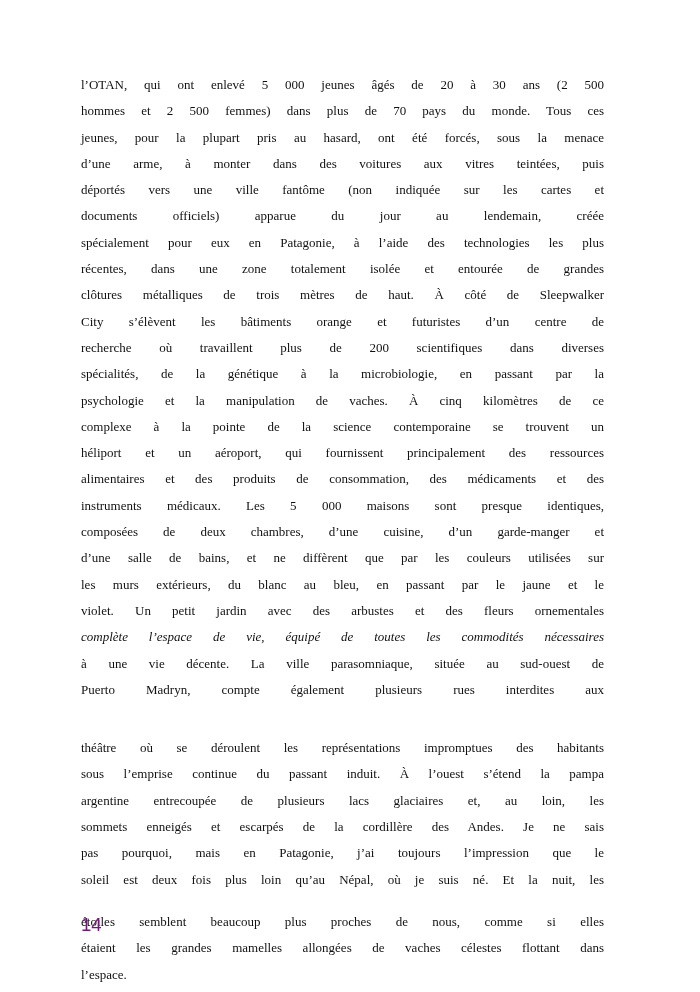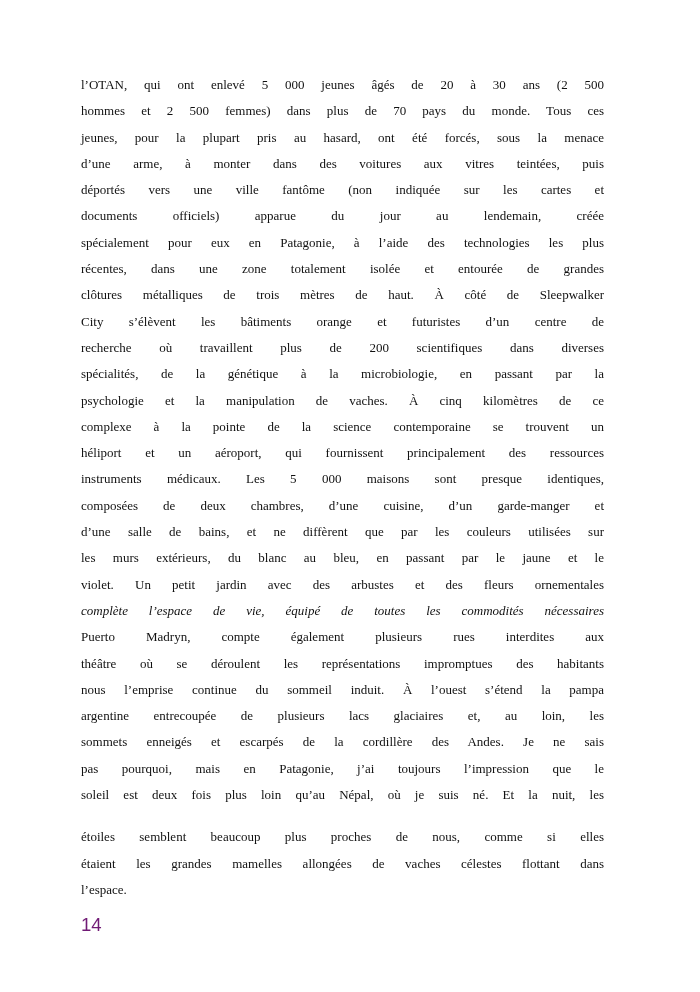--- a/index.html
+++ b/index.html
@@ -43,29 +43,31 @@
     <span class="line" style="white-space: normal;">documents officiels) apparue du jour au lendemain, créée</span>
     <span class="line" style="white-space: normal;">spécialement pour eux en Patagonie, à l’aide des technologies les plus</span>
     <span class="line" style="white-space: normal;">récentes, dans une zone totalement isolée et entourée de grandes</span>
     <span class="line" style="white-space: normal;">clôtures métalliques de trois mètres de haut. À côté de Sleepwalker</span>
     <span class="line" style="white-space: normal;">City s’élèvent les bâtiments orange et futuristes d’un centre de</span>
     <span class="line" style="white-space: normal;">recherche où travaillent plus de 200 scientifiques dans diverses</span>
     <span class="line" style="white-space: normal;">spécialités, de la génétique à la microbiologie, en passant par la</span>
     <span class="line" style="white-space: normal;">psychologie et la manipulation de vaches. À cinq kilomètres de ce</span>
     <span class="line" style="white-space: normal;">complexe à la pointe de la science contemporaine se trouvent un</span>
     <span class="line" style="white-space: normal;">héliport et un aéroport, qui fournissent principalement des ressources</span>
+    <span class="line" style="white-space: normal;">alimentaires et des produits de consommation, des médicaments et des</span>
     <span class="line" style="white-space: normal;">instruments médicaux. Les 5 000 maisons sont presque identiques,</span>
     <span class="line" style="white-space: normal;">composées de deux chambres, d’une cuisine, d’un garde-manger et</span>
     <span class="line" style="white-space: normal;">d’une salle de bains, et ne diffèrent que par les couleurs utilisées sur</span>
     <span class="line" style="white-space: normal;">les murs extérieurs, du blanc au bleu, en passant par le jaune et le</span>
     <span class="line" style="white-space: normal;">violet. Un petit jardin avec des arbustes et des fleurs ornementales</span>
     <span class="line" style="white-space: normal; font-style: italic;">complète l’espace de vie, équipé de toutes les commodités nécessaires</span>
+    <span class="line" style="white-space: normal;">à une vie décente. La ville parasomniaque, située au sud-ouest de</span>
     <span class="line" style="white-space: normal;">Puerto Madryn, compte également plusieurs rues interdites aux</span>
-    <span class="line" style="white-space: normal;">théâtre où se déroulent les représentations impromptues des habitants</span>
-    <span class="line" style="white-space: normal;">nous l’emprise continue du sommeil induit. À l’ouest s’étend la pampa</span>
+    <span class="line" style="white-space: normal; margin-top: 32px;">théâtre où se déroulent les représentations impromptues des habitants</span>
+    <span class="line" style="white-space: normal;">sous l’emprise continue du passant induit. À l’ouest s’étend la pampa</span>
     <span class="line" style="white-space: normal;">argentine entrecoupée de plusieurs lacs glaciaires et, au loin, les</span>
     <span class="line" style="white-space: normal;">sommets enneigés et escarpés de la cordillère des Andes. Je ne sais</span>
     <span class="line" style="white-space: normal;">pas pourquoi, mais en Patagonie, j’ai toujours l’impression que le</span>
     <span class="line" style="white-space: normal;">soleil est deux fois plus loin qu’au Népal, où je suis né. Et la nuit, les</span>
     <span class="line" style="white-space: normal; margin-top: 16px;">étoiles semblent beaucoup plus proches de nous, comme si elles</span>
     <span class="line" style="white-space: normal;">étaient les grandes mamelles allongées de vaches célestes flottant dans</span>
     <span class="line last" style="white-space: normal;">l’espace.</span>
   </div>
 <div class="page-number">14</div>
 

